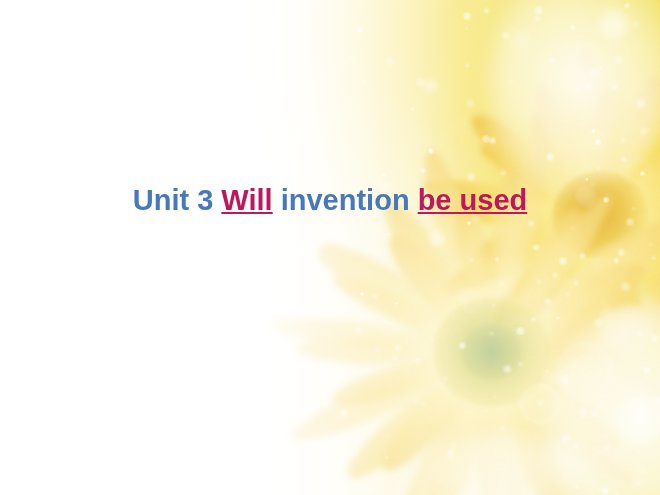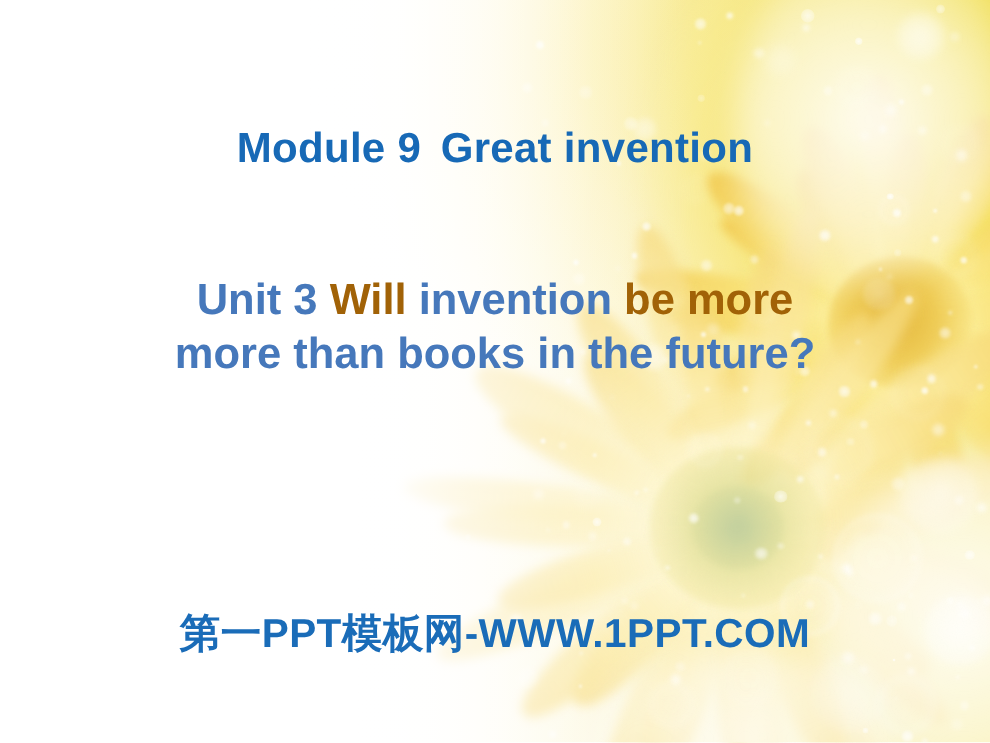--- a/index.html
+++ b/index.html
@@ -209,21 +209,21 @@
     position: absolute;
     left: 0; right: 0;
     top: 182px;
     text-align: center;
     font-size: 29px;
     font-weight: bold;
     line-height: 36px;
     letter-spacing: 0px;
     color: #4678bb;
   }
-  .unit-title .hl { color: #a16207; }
+  .unit-title .hl { color: #be185d; text-decoration: underline; }
   .unit-title .ln { display: block; white-space: nowrap; }
 
   .watermark {
     position: absolute;
     left: 0; right: 0;
     top: 404px;
     text-align: center;
     font-size: 27px;
     font-weight: bold;
     letter-spacing: 0.3px;
@@ -481,25 +481,20 @@
         <div class="bokeh ring" style="left: 384px; top: 322px; width: 16px; height: 16px; opacity: 0.67; filter: blur(3.01px);"></div>
         <div class="bokeh ring" style="left: 404px; top: 410px; width: 20px; height: 20px; opacity: 0.3; filter: blur(2.88px);"></div>
         <div class="bokeh soft" style="left: 345px; top: 445px; width: 14px; height: 14px; opacity: 0.34; filter: blur(1.39px);"></div>
       </div>
 
     <div class="bg-fade-left"></div>
   </div>
 
   <div class="content">
 
-    <div class="module-title">
-      <span>Module 9</span><span class="gap"></span><span>Great invention</span>
+
+    <div class="unit-title">
+      <span class="ln"><span>Unit 3 </span><span class="hl">Will</span><span> invention </span><span class="hl">be used</span></span>
     </div>
 
-    <div class="unit-title">
-      <span class="ln"><span>Unit 3 </span><span class="hl">Will</span><span> invention </span><span class="hl">be more</span></span>
-      <span class="ln">more than books in the future?</span>
-    </div>
-
-    <div class="watermark">第一PPT模板网-WWW.1PPT.COM</div>
 
   </div>
 </div>
 
 </body></html>

